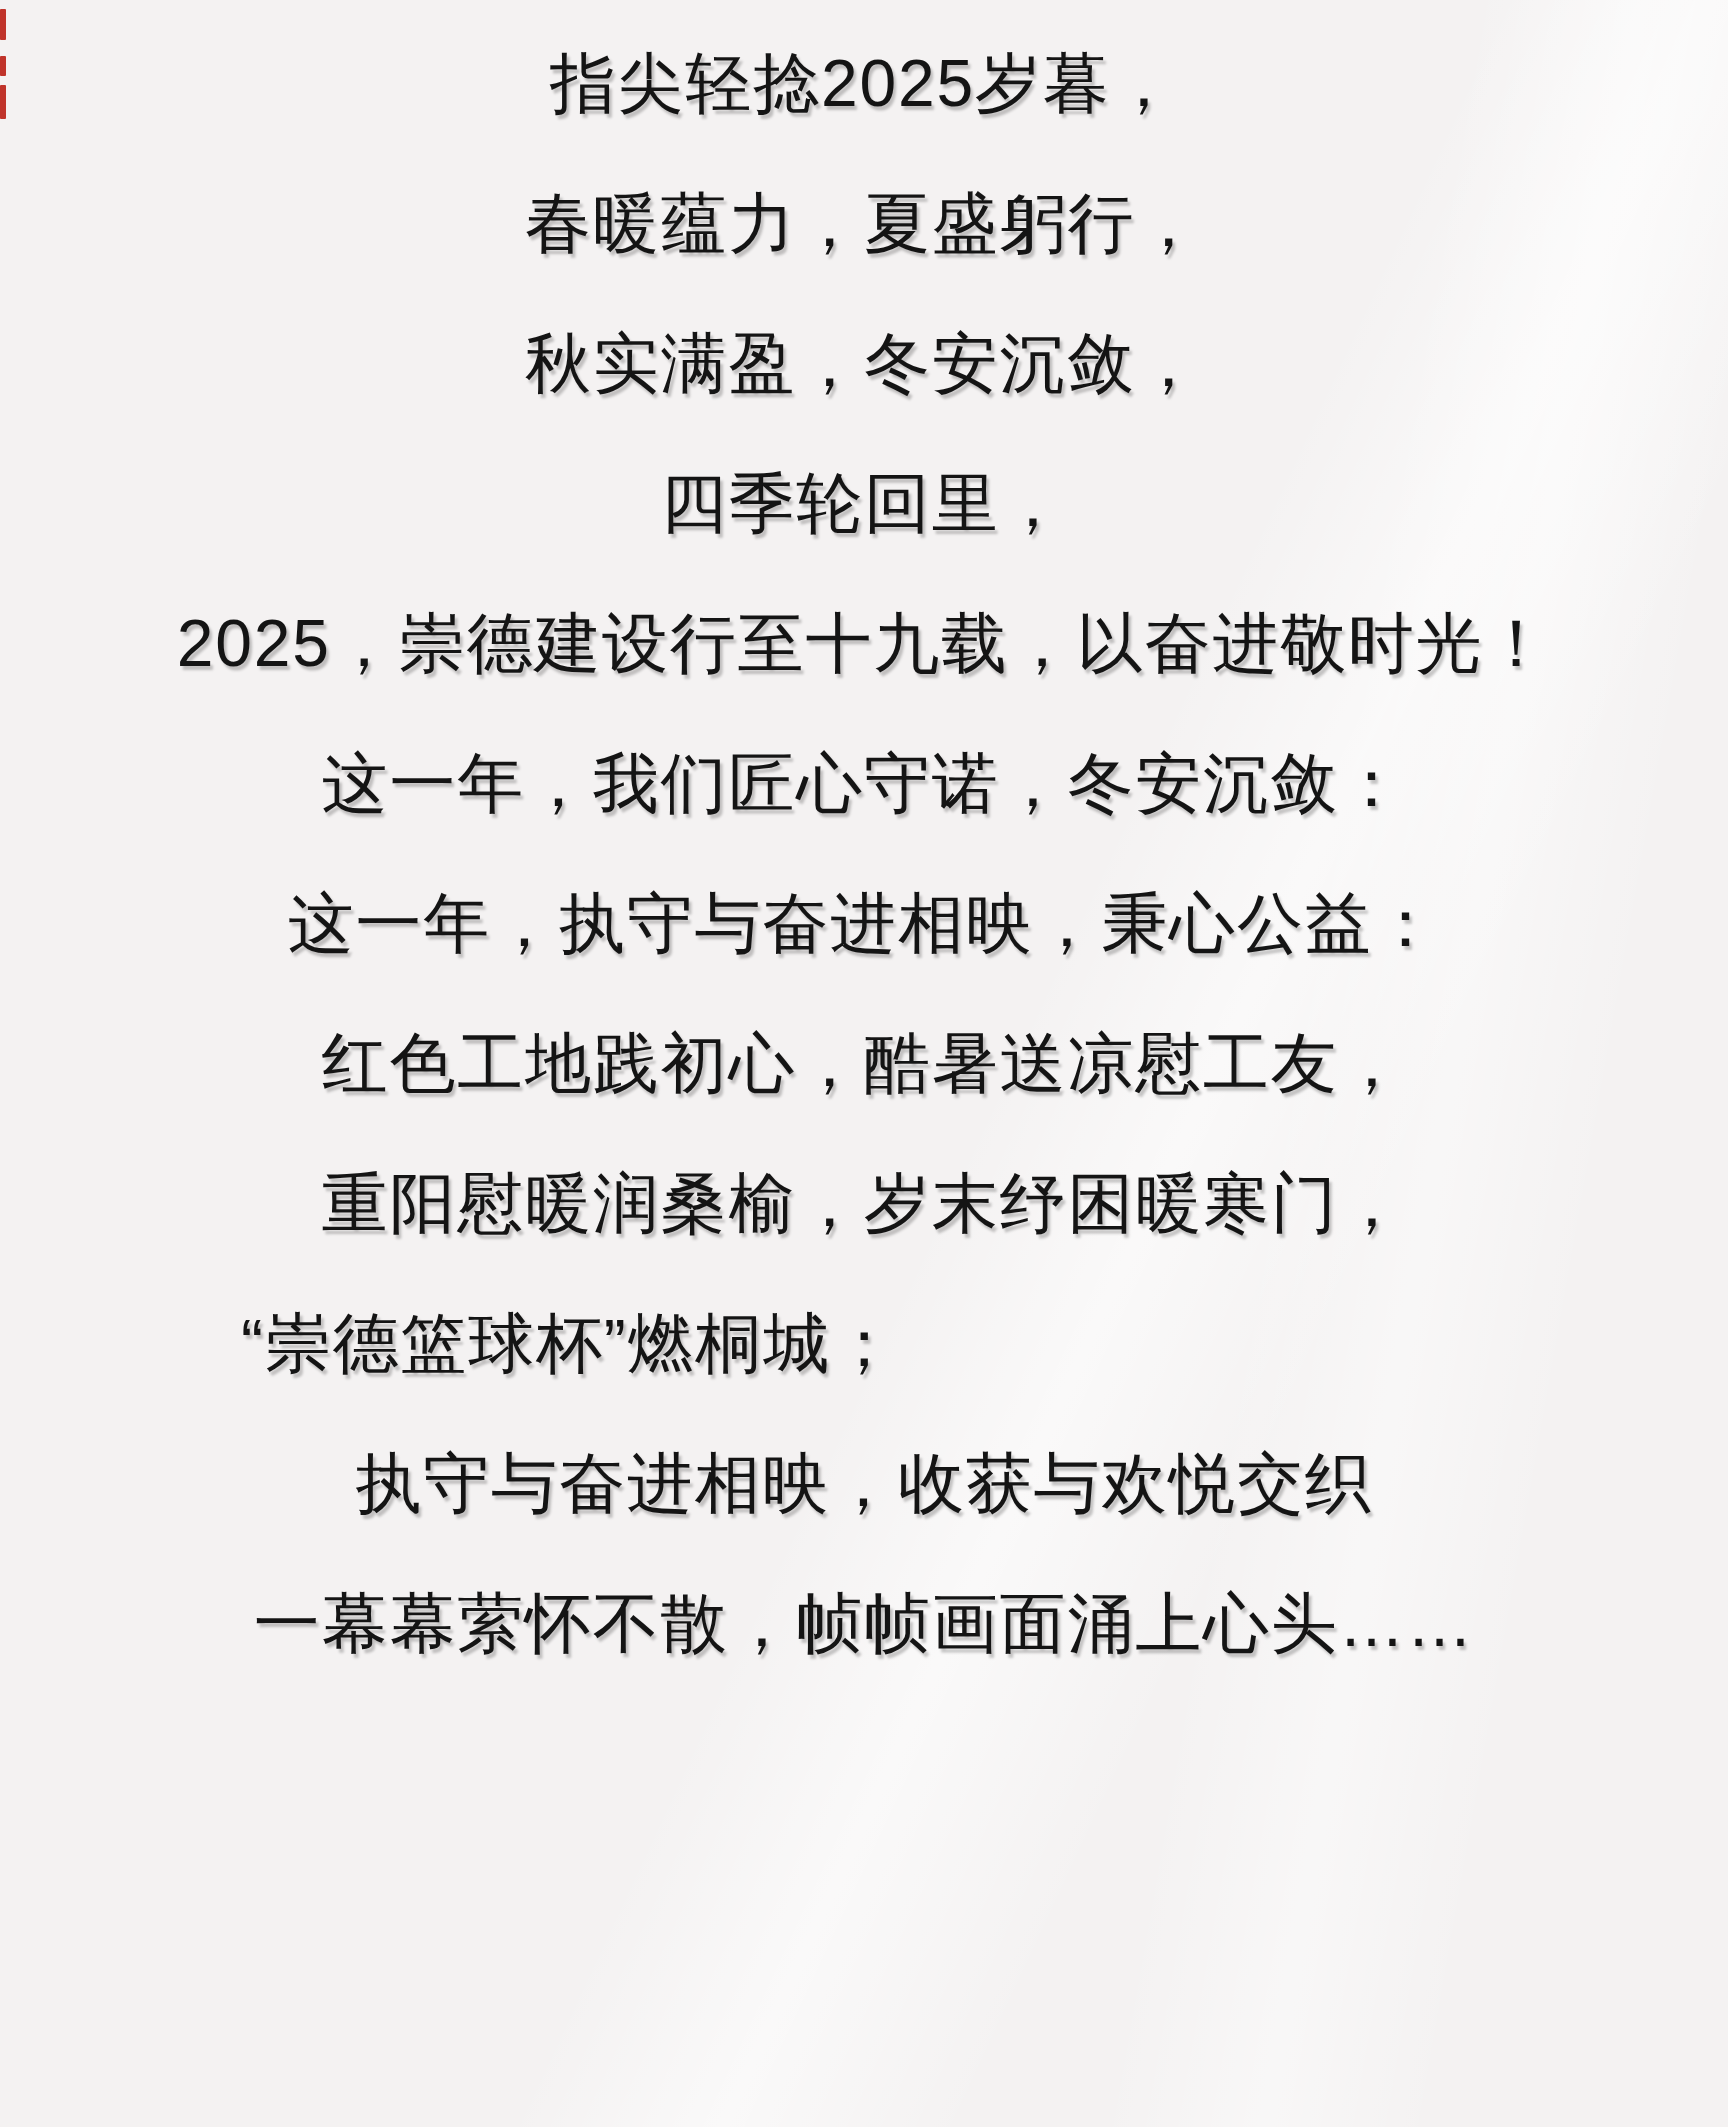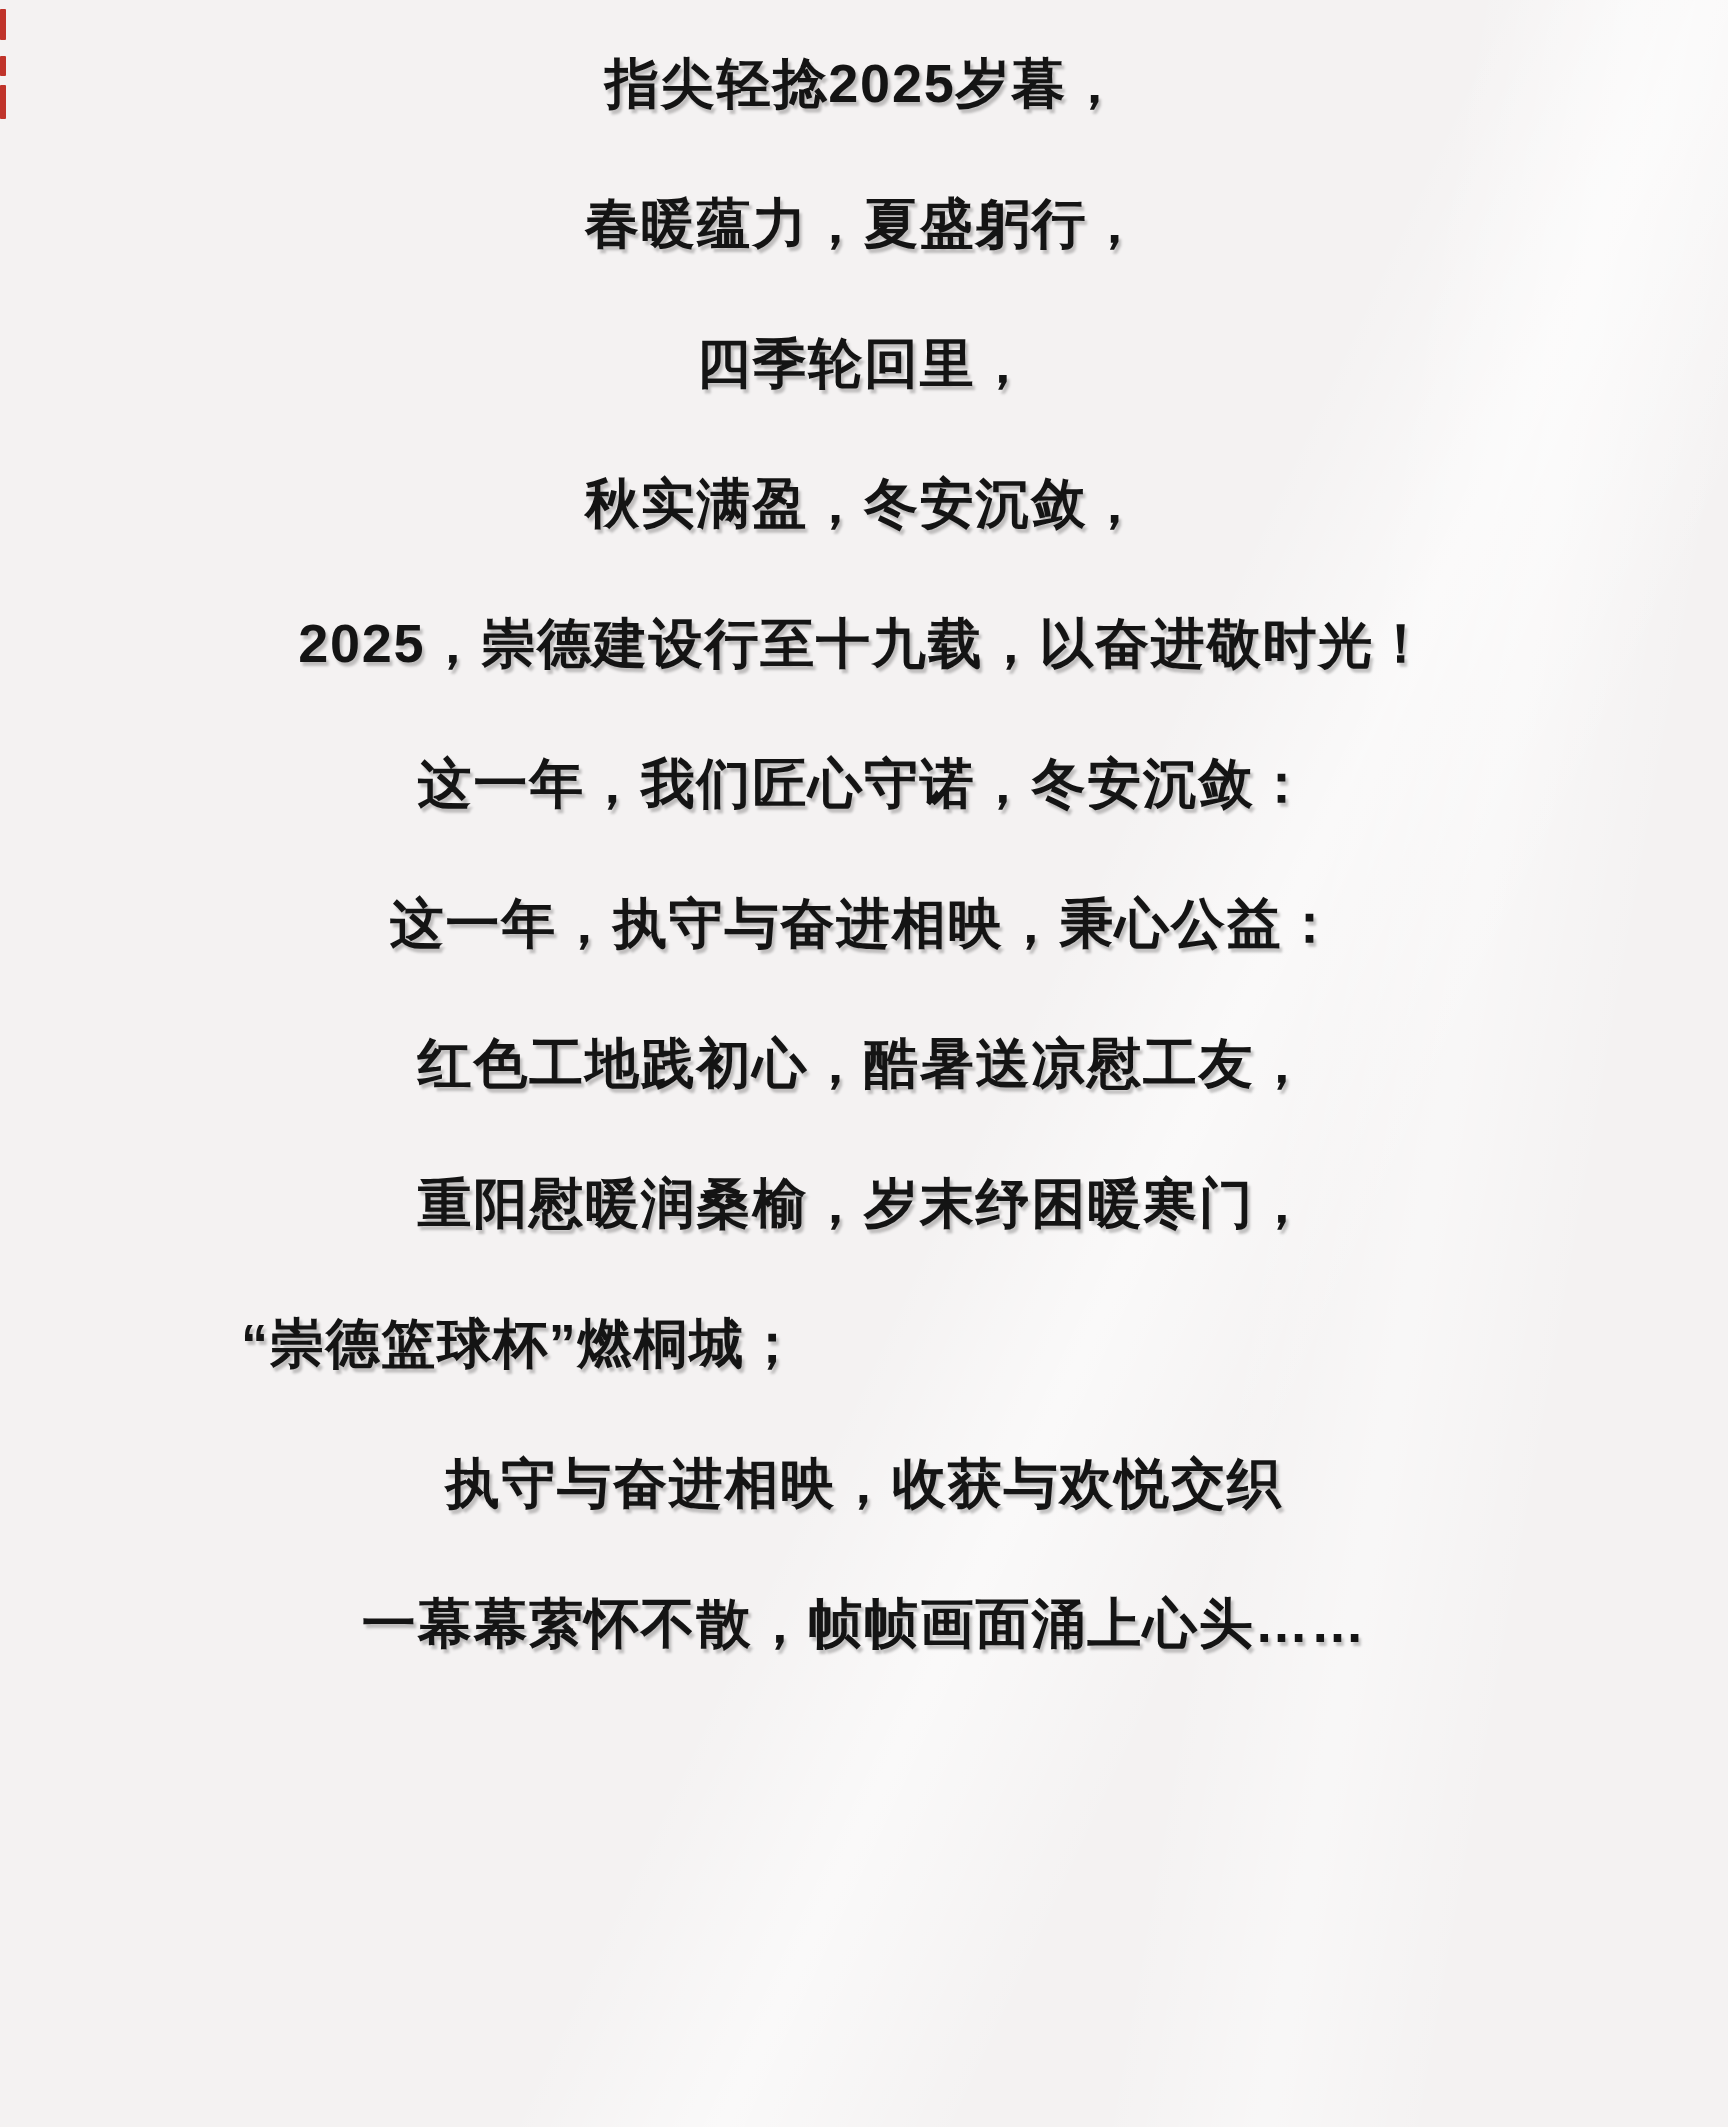--- a/index.html
+++ b/index.html
@@ -26,22 +26,22 @@
     width: 100%;
     display: flex;
     flex-direction: column;
   }
   .poem-line {
     width: 100%;
     box-sizing: border-box;
     height: 140px;
     line-height: 140px;
     text-align: center;
-    font-size: 54px;
-    font-weight: 700;
+    font-size: 66px;
+    font-weight: 400;
     letter-spacing: 1.8px;
     color: #141414;
     text-shadow: 2.7px 3.6px 2.7px rgba(0,0,0,0.22);
     white-space: nowrap;
   }
   .poem-line.align-left {
     text-align: left;
     padding-left: 241px;
   }
   
@@ -70,22 +70,22 @@
 
   <div class="edge-artifact" style="top:9px; height:117px;">
     <div class="seg seg1"></div>
     <div class="seg seg2"></div>
     <div class="seg seg3"></div>
   </div>
 
   <div class="poem">
     <div class="poem-line">指尖轻捻2025岁暮，</div>
     <div class="poem-line">春暖蕴力，夏盛躬行，</div>
+    <div class="poem-line">秋实满盈，冬安沉敛，</div>
     <div class="poem-line">四季轮回里，</div>
-    <div class="poem-line">秋实满盈，冬安沉敛，</div>
     <div class="poem-line">2025，崇德建设行至十九载，以奋进敬时光！</div>
     <div class="poem-line">这一年，我们匠心守诺，冬安沉敛：</div>
     <div class="poem-line">这一年，执守与奋进相映，秉心公益：</div>
     <div class="poem-line">红色工地践初心，酷暑送凉慰工友，</div>
     <div class="poem-line">重阳慰暖润桑榆，岁末纾困暖寒门，</div>
     <div class="poem-line align-left">“崇德篮球杯”燃桐城；</div>
     <div class="poem-line">执守与奋进相映，收获与欢悦交织</div>
     <div class="poem-line">一幕幕萦怀不散，帧帧画面涌上心头……</div>
   </div>
 

